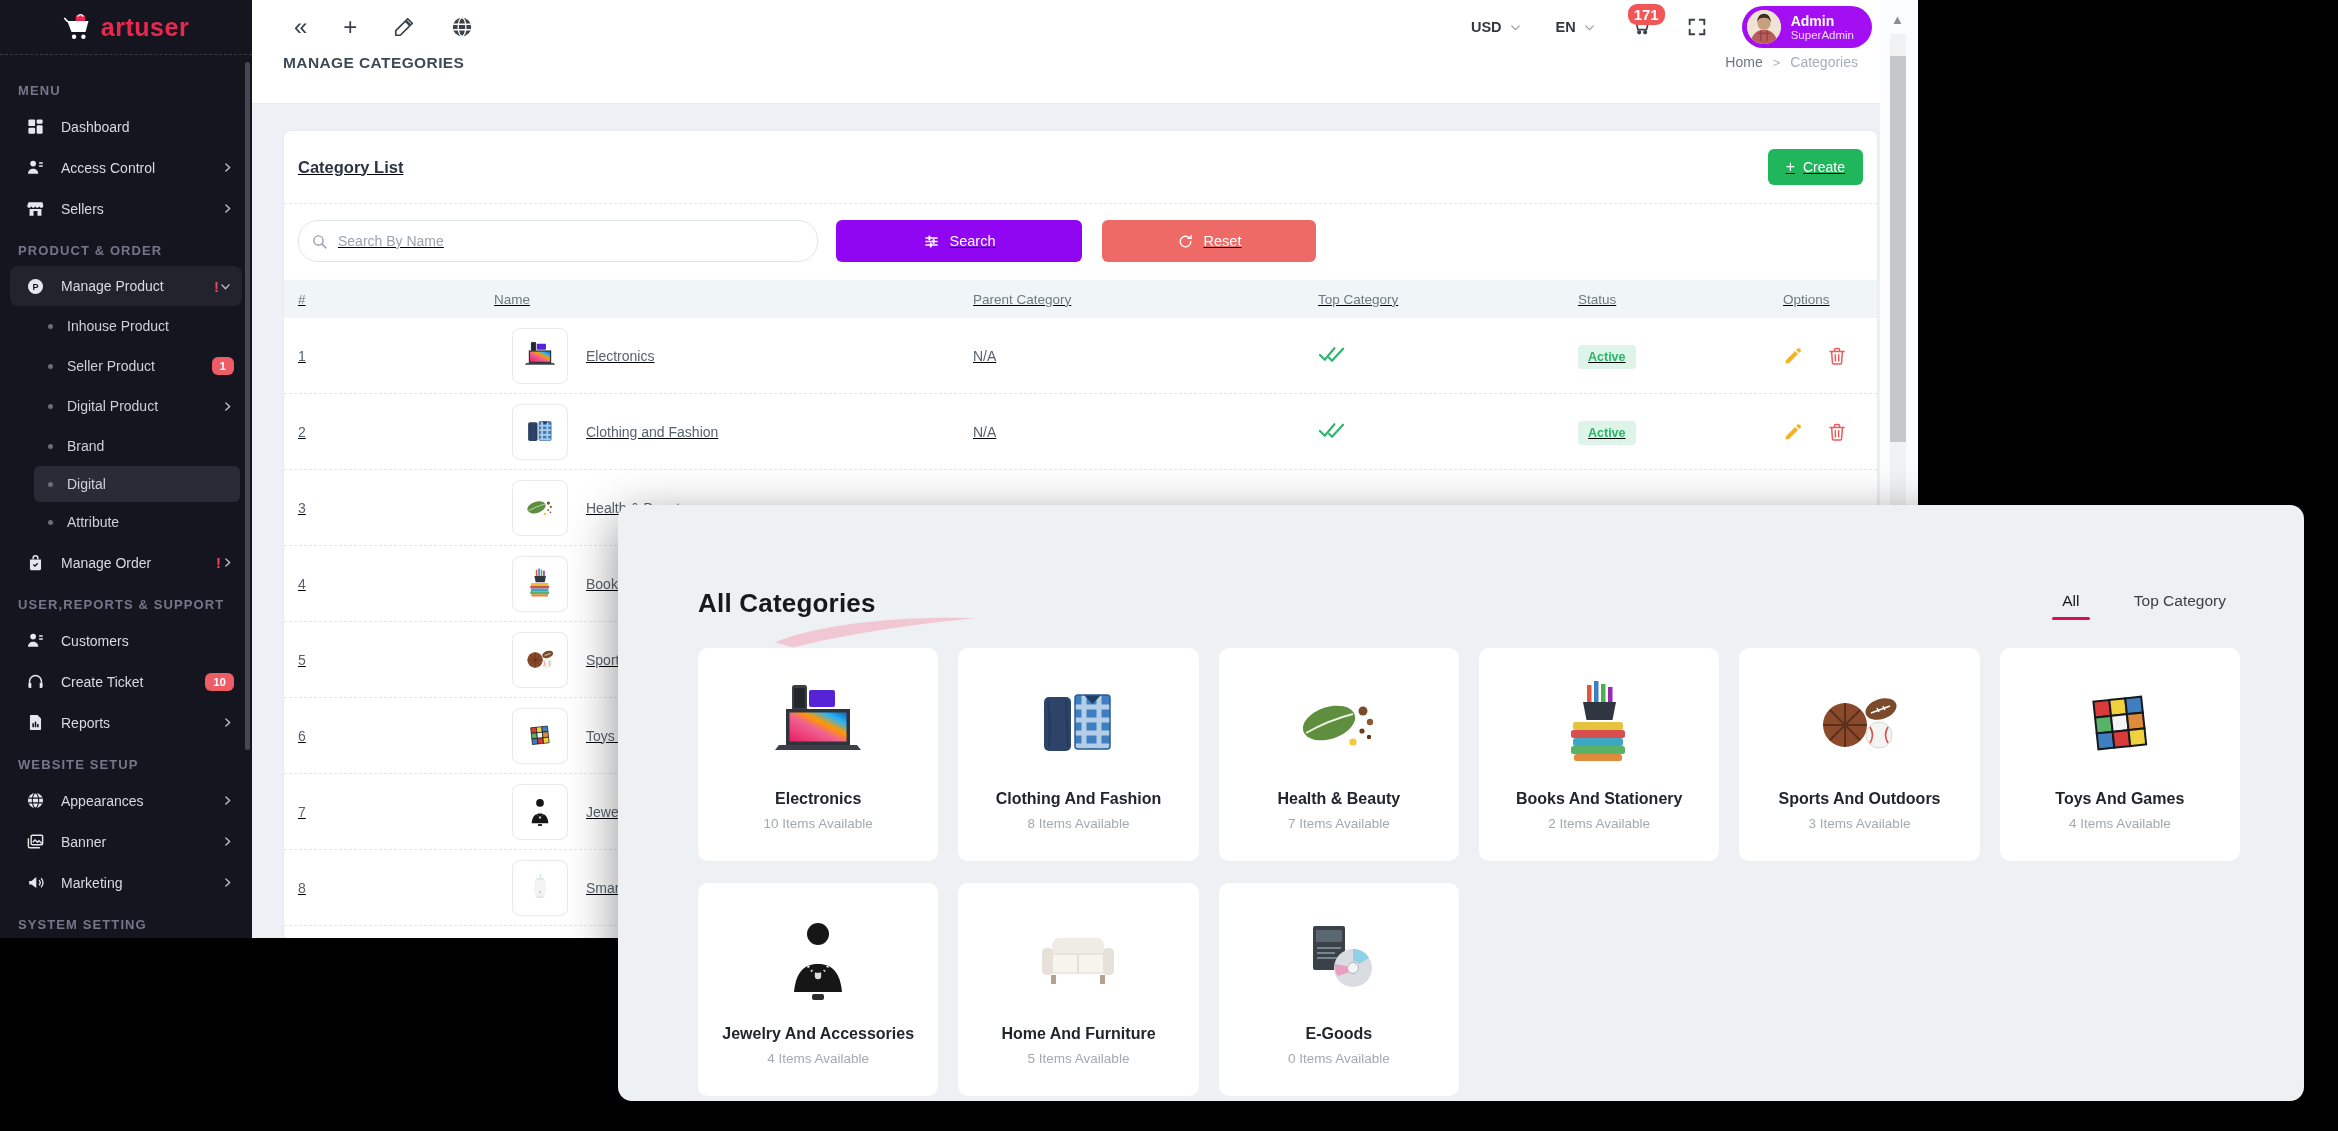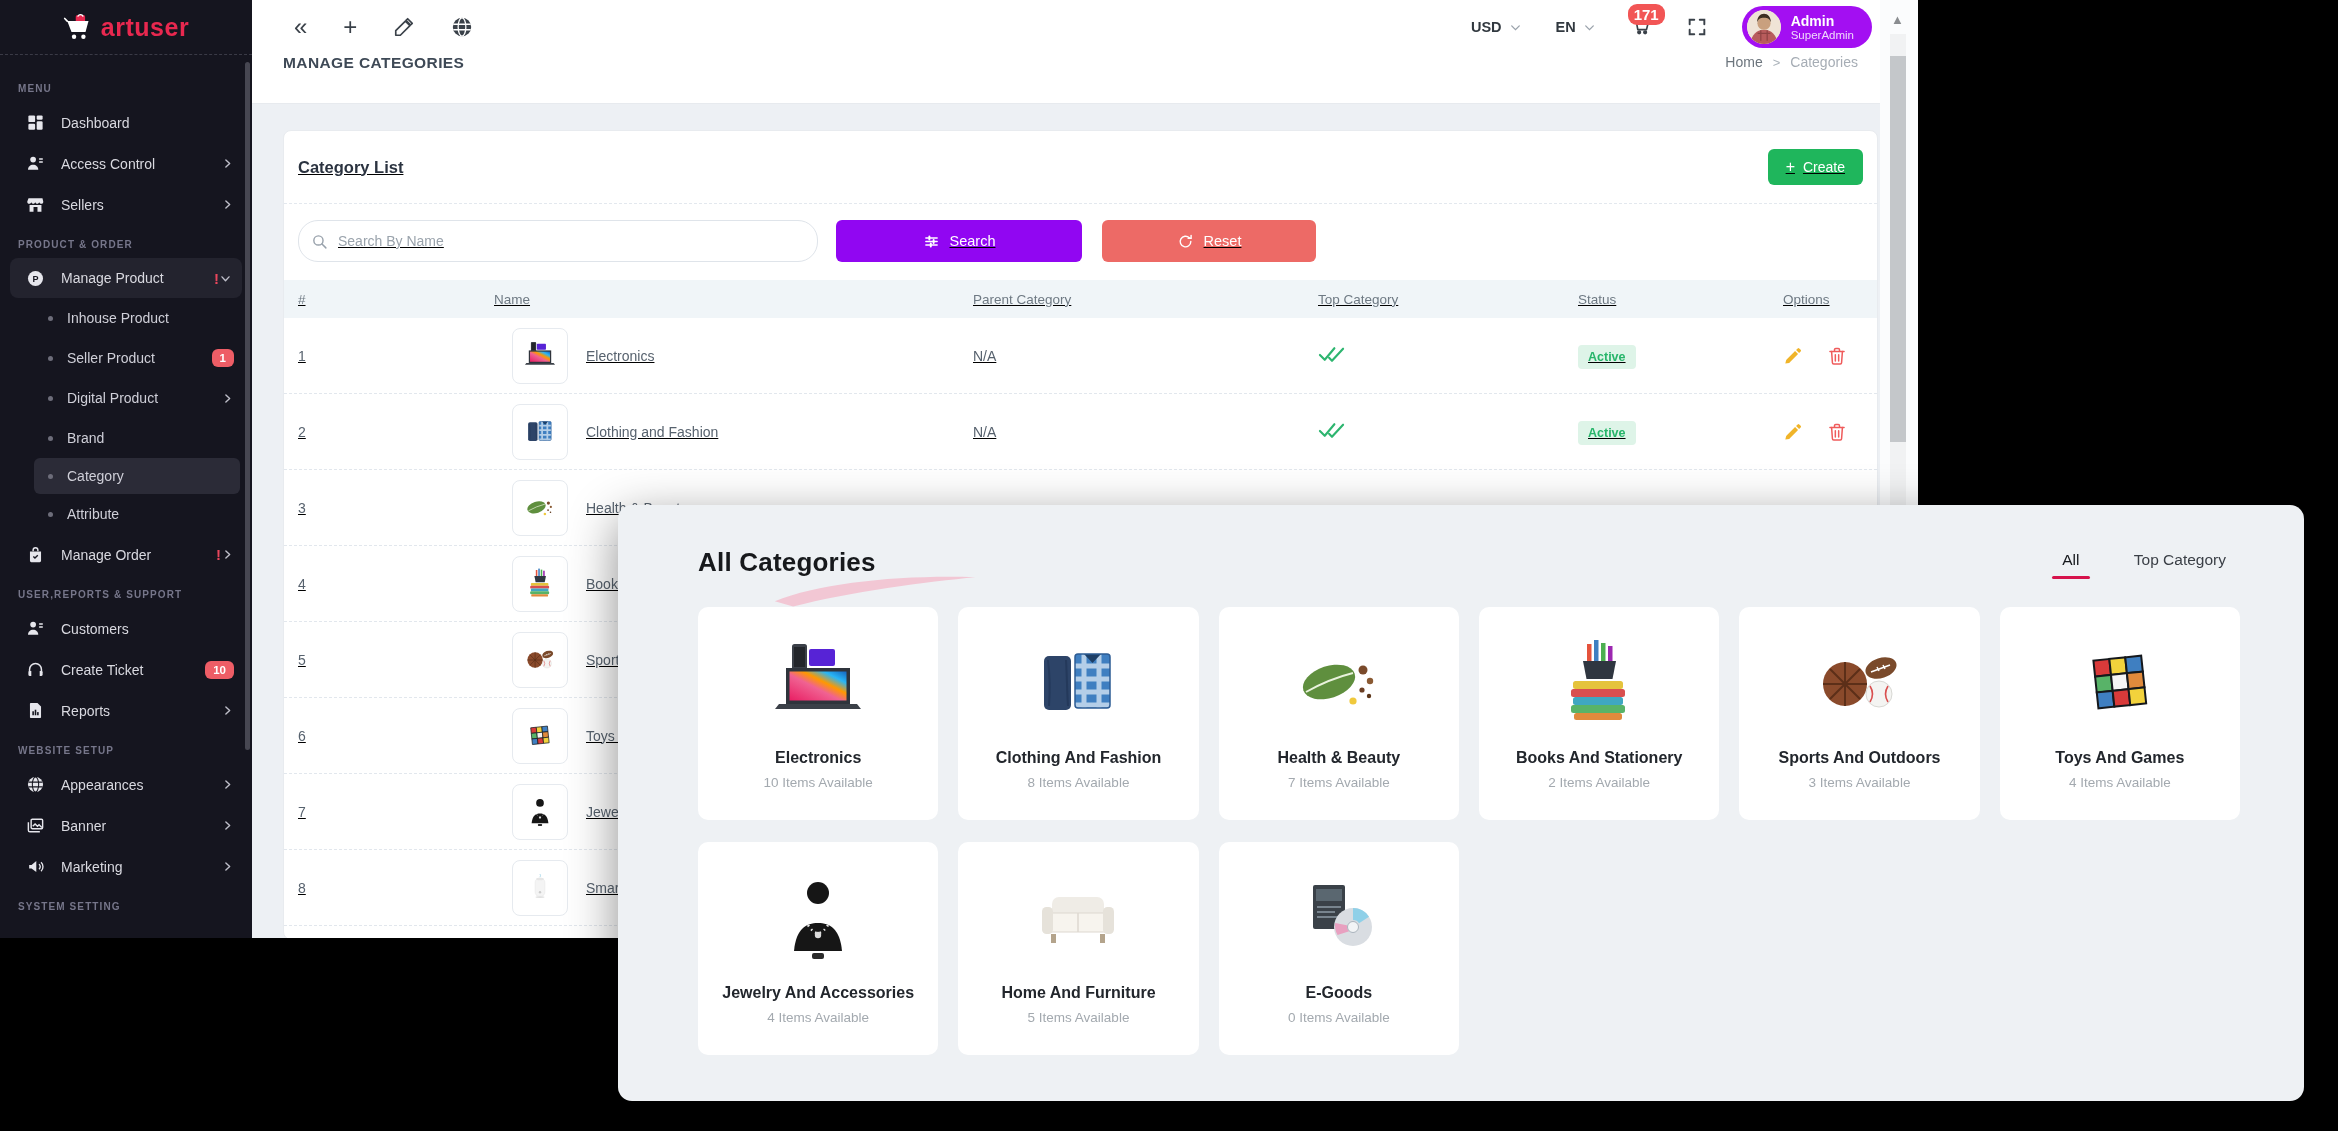--- a/index.html
+++ b/index.html
@@ -13,21 +13,21 @@
 
   
   .app{position:absolute; left:0; top:0; width:1918px; height:938px; background:var(--page-bg); overflow:hidden;}
 
   
   .sidebar{position:absolute; left:0; top:0; width:252px; height:100%; background:var(--sidebar-bg); color:#d6d6de;}
   .logo{height:54px; display:flex; align-items:center; justify-content:center; gap:4px;}
   .logo-text{font-size:25px; font-weight:bold; color:var(--logo-red); letter-spacing:.5px;}
   .side-divider{border-top:1px dashed #3a3a46; margin:0 0 6px 0;}
   .side-menu{padding:8px 0 0 0;}
-  .sec-label{font-size:10px; font-weight:bold; letter-spacing:1.1px; color:#76768a; padding:14px 18px 8px 18px; text-transform:uppercase;}
+  .sec-label{font-size:13px; font-weight:bold; letter-spacing:1.1px; color:#76768a; padding:14px 18px 8px 18px; text-transform:uppercase;}
   .s-item{position:relative; display:flex; align-items:center; height:41px; padding:0 18px 0 26px; font-size:14px; color:#d9d9e0; cursor:pointer;}
   .s-item .s-ico{width:19px; height:19px; margin-right:16px; color:#e6e6ec; flex:none; display:inline-flex;}
   .s-item .s-ico svg{width:19px; height:19px;}
   .s-item.active-pill{background:#23232e; border-radius:8px; margin:0 10px; padding:0 10px 0 16px; height:40px;}
   .s-label{flex:1; white-space:nowrap;}
   .s-alert{color:#e8465c; font-weight:bold; font-size:15px; margin-left:8px;}
   .s-badge{background:var(--red-badge); color:#fff; font-size:11.5px; font-weight:bold; border-radius:6px; padding:3px 8px; margin-left:auto;}
   .s-chev{margin-left:auto; width:13px; height:13px; color:#bfbfca; display:inline-flex;}
   .s-chev svg{width:13px; height:13px;}
   .s-badge + .s-chev, .s-alert ~ .s-chev{margin-left:8px;}
@@ -95,21 +95,21 @@
   .opt-ic svg{width:20px; height:20px;}
 
   
   .win-scroll{position:absolute; top:0; right:0; width:38px; height:100%; background:#fbfcfd; z-index:3;}
   .win-scroll .arrow{position:absolute; top:12px; left:11px; color:#8a8d90; font-size:13px;}
   .win-scroll .track{position:absolute; top:34px; left:10px; width:16px; height:880px; background:#f1f2f3;}
   .win-scroll .thumbbar{position:absolute; top:56px; left:10px; width:16px; height:386px; background:#c4c7ca;}
 
   
   .overlay{position:absolute; left:618px; top:505px; width:1686px; height:596px; background:var(--overlay-bg); border-radius:14px; box-shadow:0 14px 50px rgba(0,0,0,.45); padding:42px 64px 0 80px; z-index:5;}
-  .ov-head{display:flex; align-items:flex-start; justify-content:space-between;}
+  .ov-head{display:flex; align-items:flex-start; justify-content:space-between;margin-top:41px;}
   .ov-title-wrap{position:relative;}
   .ov-title{position:relative; z-index:1; font-size:26px; font-weight:bold; color:#17191c; letter-spacing:.2px;}
   .brush{position:absolute; left:62px; top:22px; width:230px; height:36px; z-index:0; transform:rotate(-3deg);}
   .ov-tabs{display:flex; gap:44px; margin-top:4px; margin-right:14px;}
   .tab{font-size:15.5px; color:#3a3f46; cursor:pointer; text-align:center;}
   .tab.active{color:#15181c;}
   .tab.active::after{content:""; display:block; height:3px; width:38px; background:var(--crimson); border-radius:2px; margin:7px auto 0;}
   .cards{display:grid; grid-template-columns:repeat(6,1fr); gap:22px 20px; margin-top:28px;}
   .card{background:#fff; border-radius:10px; height:213px; text-align:center; padding-top:16px; cursor:pointer;}
   .card-img{height:122px; display:flex; align-items:center; justify-content:center;}
@@ -230,21 +230,21 @@
           </div>
 
           <div class="s-sub">
             <span class="bullet"></span>
             <span class="s-label">Brand</span>
 
           </div>
 
           <div class="s-sub active">
             <span class="bullet"></span>
-            <span class="s-label">Category</span>
+            <span class="s-label">Digital</span>
 
           </div>
 
           <div class="s-sub">
             <span class="bullet"></span>
             <span class="s-label">Attribute</span>
 
           </div>
 
           <div class="s-item">

